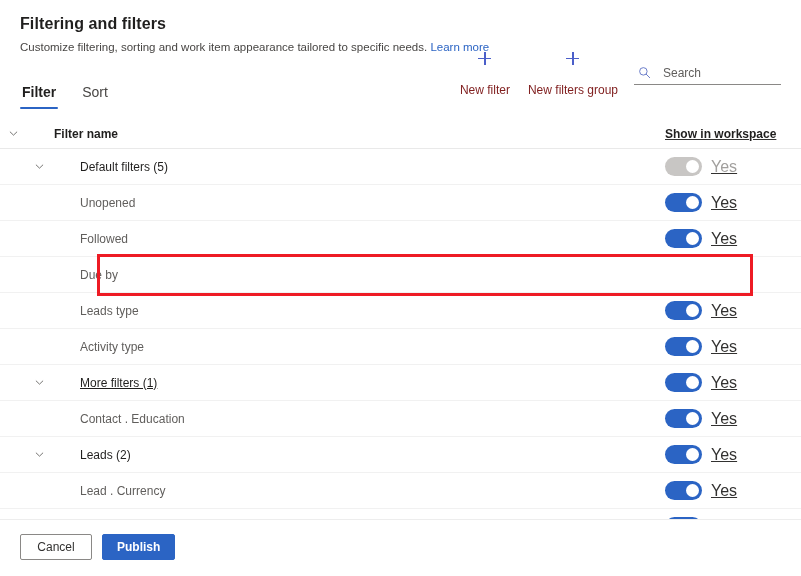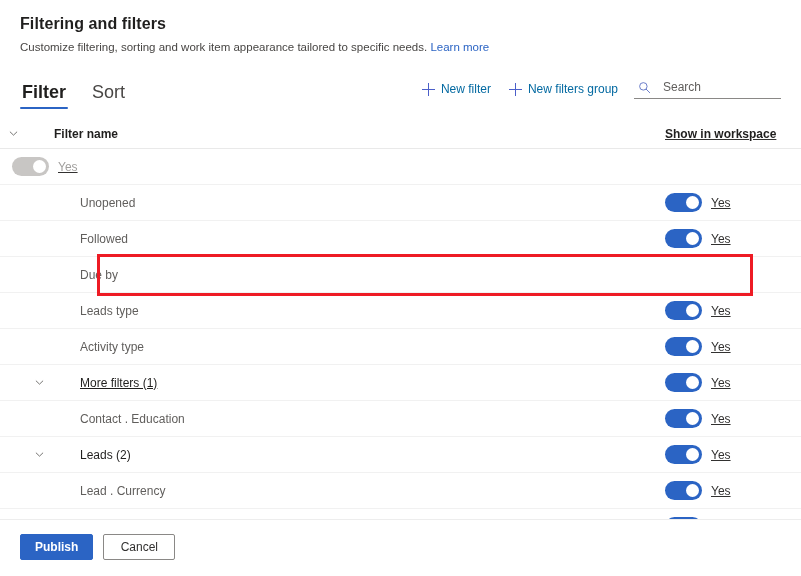--- a/index.html
+++ b/index.html
@@ -51,21 +51,21 @@
     height: 40px;
   }
   .tabs {
     display: flex;
     align-items: flex-end;
     gap: 22px;
     height: 100%;
   }
   .tab {
     position: relative;
-    font-size: 18px;
+    font-size: 14px;
     color: #484644;
     padding: 0 2px 9px 2px;
     cursor: pointer;
     line-height: 16px;
   }
   .tab.active {
     color: #201f1e;
     font-weight: 600;
   }
   .tab.active::after {
@@ -79,29 +79,30 @@
 
   .cmd-right {
     display: flex;
     align-items: center;
     gap: 14px;
     padding-bottom: 10px;
   }
   .cmd-btn {
     display: flex;
     align-items: center;
-    gap: 6px;
+    gap: 18px;
     font-size: 12px;
-    color: #0369a1;
+    color: #7f1d1d;
     cursor: pointer;
     background: none;
     border: none;
     padding: 2px 2px;
     font-family: inherit;
     white-space: nowrap;
+    flex-direction: column;
   }
   .plus-icon {
     display: inline-block;
     width: 13px;
     height: 13px;
     position: relative;
     color: #4b5fc9;
   }
   .plus-icon::before, .plus-icon::after {
     content: "";
@@ -232,21 +233,21 @@
     background: #323130;
     left: 2px;
     right: auto;
     top: 2px;
   }
   .switch.disabled {
     background: #c8c6c4;
     cursor: default;
   }
   .switch-label {
-    font-size: 12px;
+    font-size: 16px;
     color: #323130;
     line-height: 16px;
   }
   .switch-label.muted { color: #a19f9d; }
 
   
   .highlight-box {
     position: absolute;
     border: 3px solid #ee1b24;
     pointer-events: none;
@@ -333,20 +334,28 @@
       </span>
       <span class="name-text" style="padding-left:28px;">Filter name</span>
     </div>
     <div class="cell-toggle">
       <span class="col-head-right">Show in workspace</span>
     </div>
   </div>
 
   <div id="table-body">
       <div class="row lvl-group" id="row-0">
+        <div class="cell-name">
+          <span class="chev-slot" style="margin-left: 26px;">
+            <svg class="chev" width="11" height="11" viewBox="0 0 16 16">
+              <polyline points="3.2,5.8 8,10.4 12.8,5.8" fill="none" stroke="#605e5c" stroke-width="1.25" stroke-linecap="round" stroke-linejoin="round"></polyline>
+            </svg>
+          </span>
+          <span class="name-text" style="padding-left: 28px;">Default filters (5)</span>
+        </div>
         <div class="cell-toggle">
           <div class="switch disabled">
             <span class="knob"></span>
           </div>
           <span class="switch-label muted">Yes</span>
         </div>
       </div>
       <div class="row lvl-child" id="row-1">
         <div class="cell-name">
           <span class="chev-slot" style="margin-left: 26px;"></span>
@@ -468,15 +477,15 @@
           </div>
           <span class="switch-label">Yes</span>
         </div>
       </div>
     </div>
 </div>
 
 <div class="highlight-box" id="highlight-box" style="left: 97px; top: 254px; width: 656px; height: 42px;"></div>
 
 <div class="footer">
+  <button class="btn btn-secondary">Cancel</button>
   <button class="btn btn-primary">Publish</button>
-  <button class="btn btn-secondary">Cancel</button>
 </div>
 
 </body></html>

